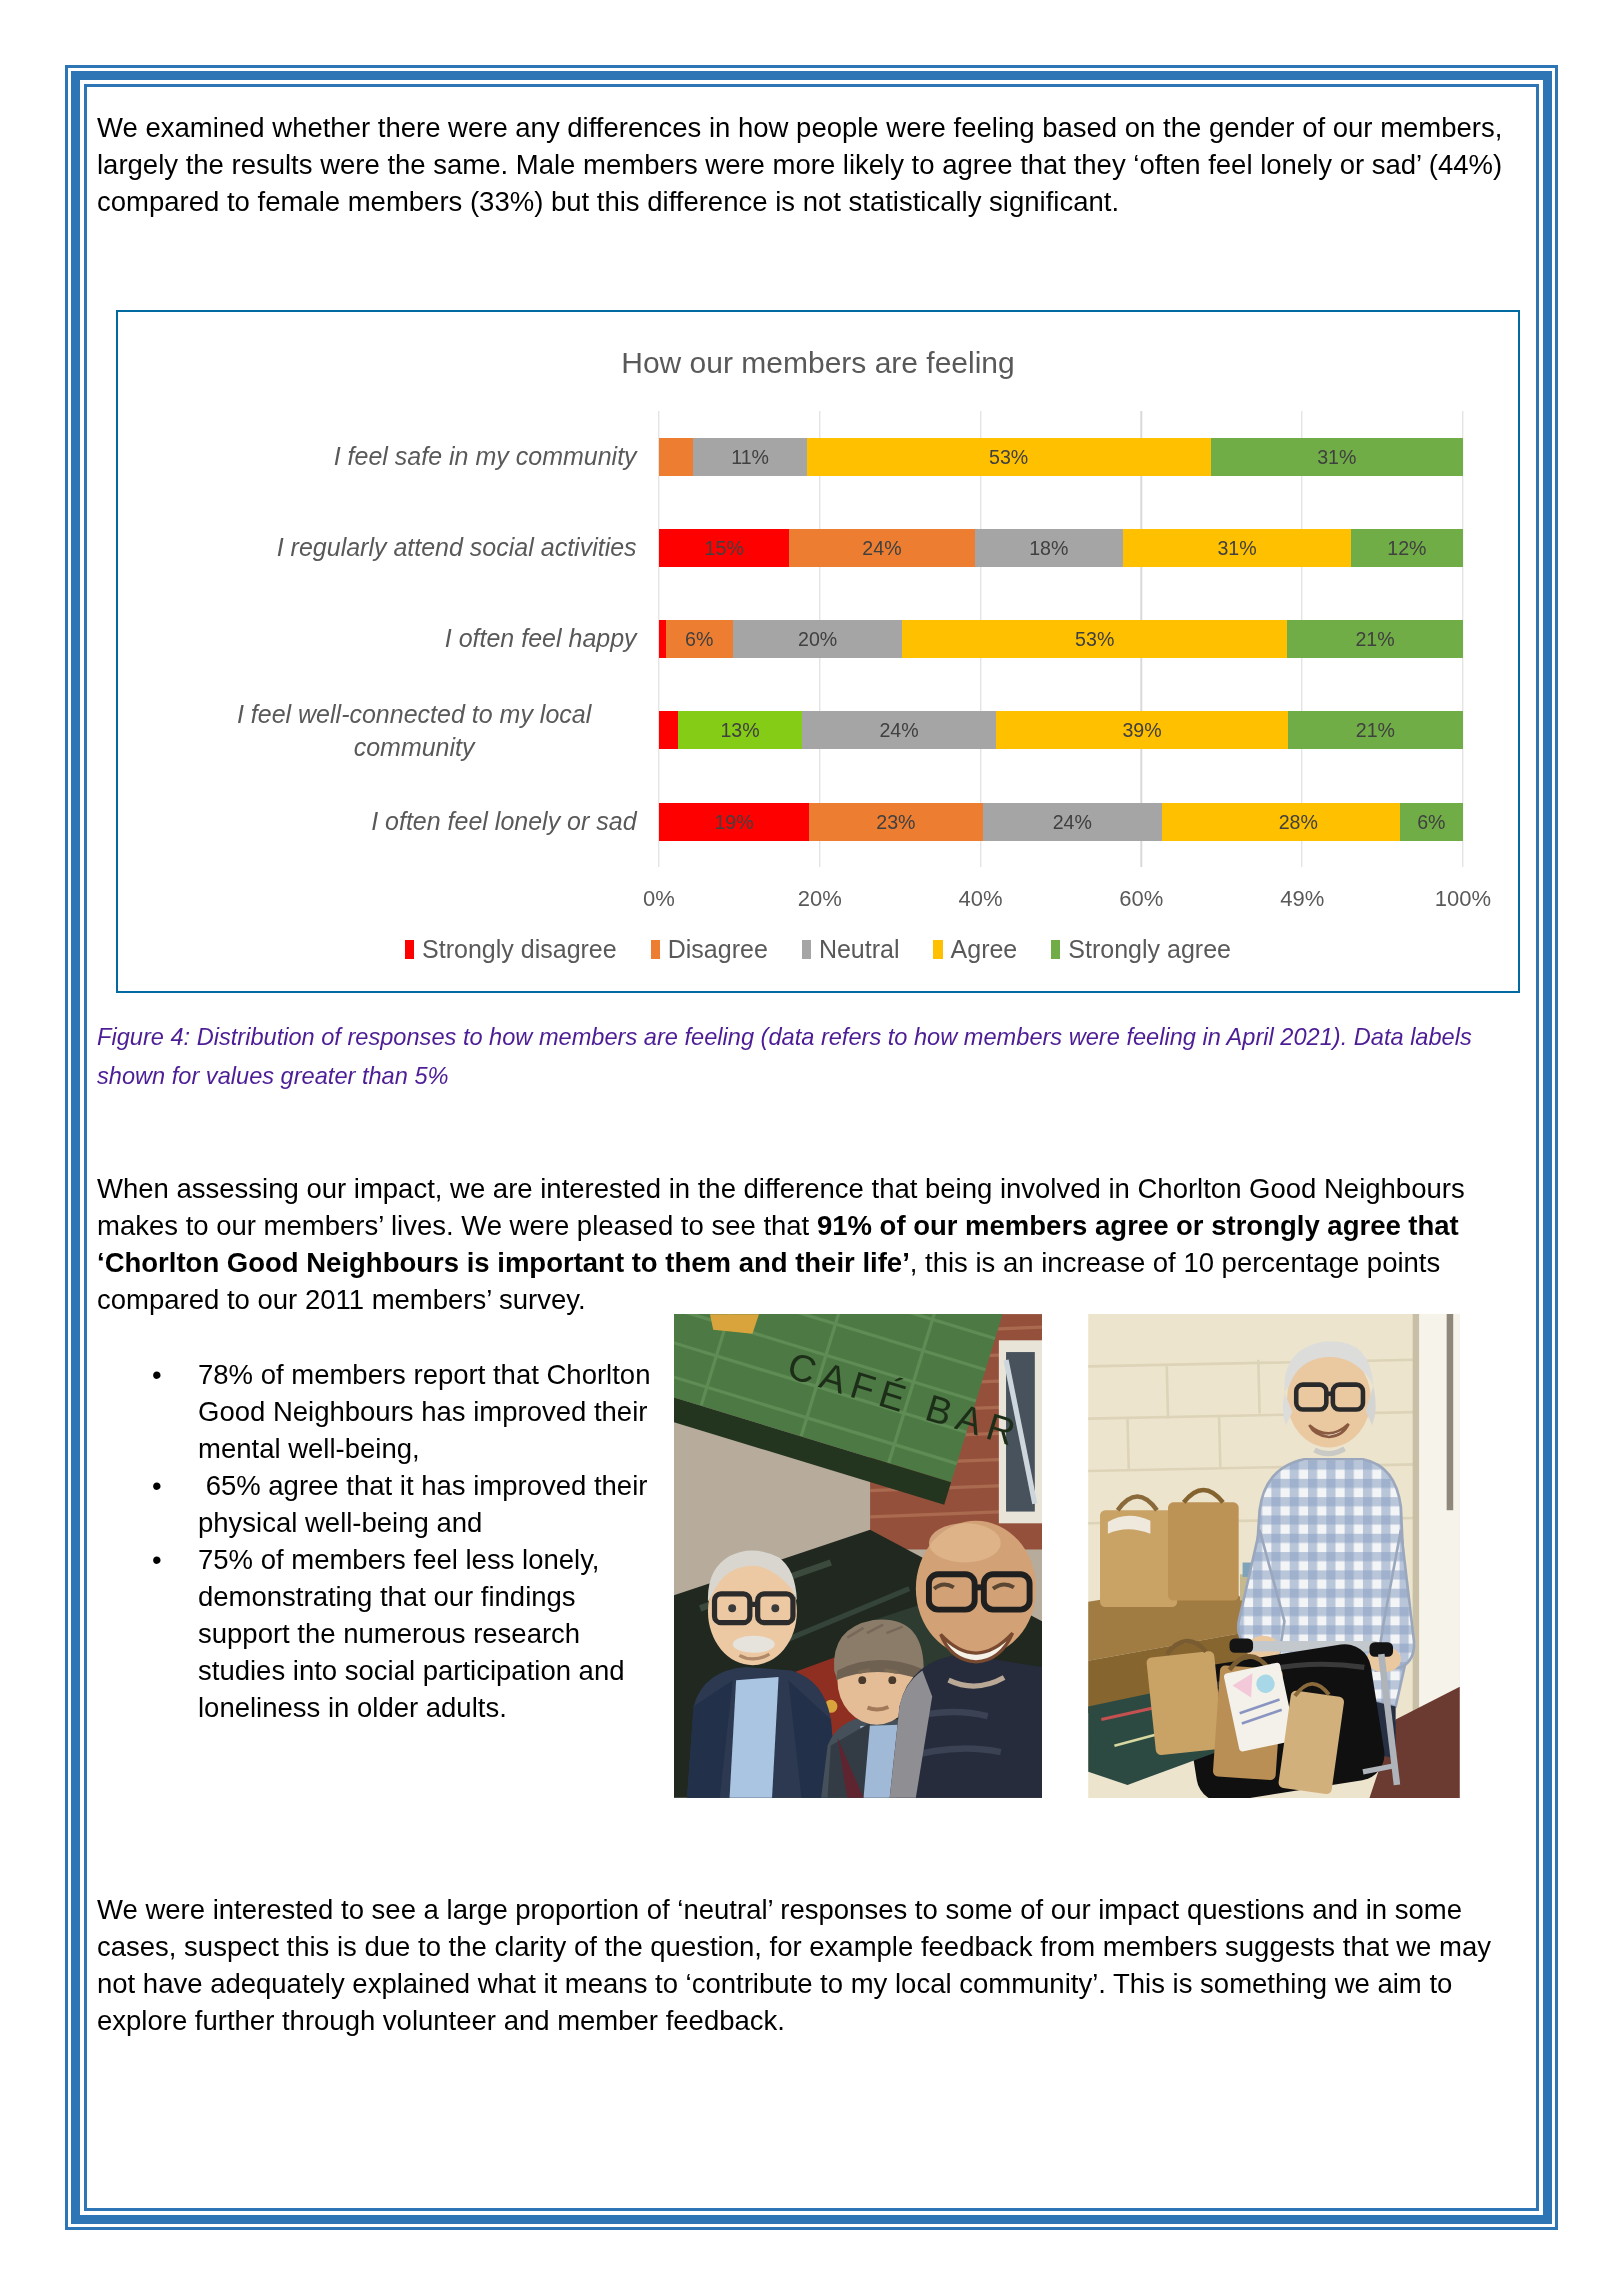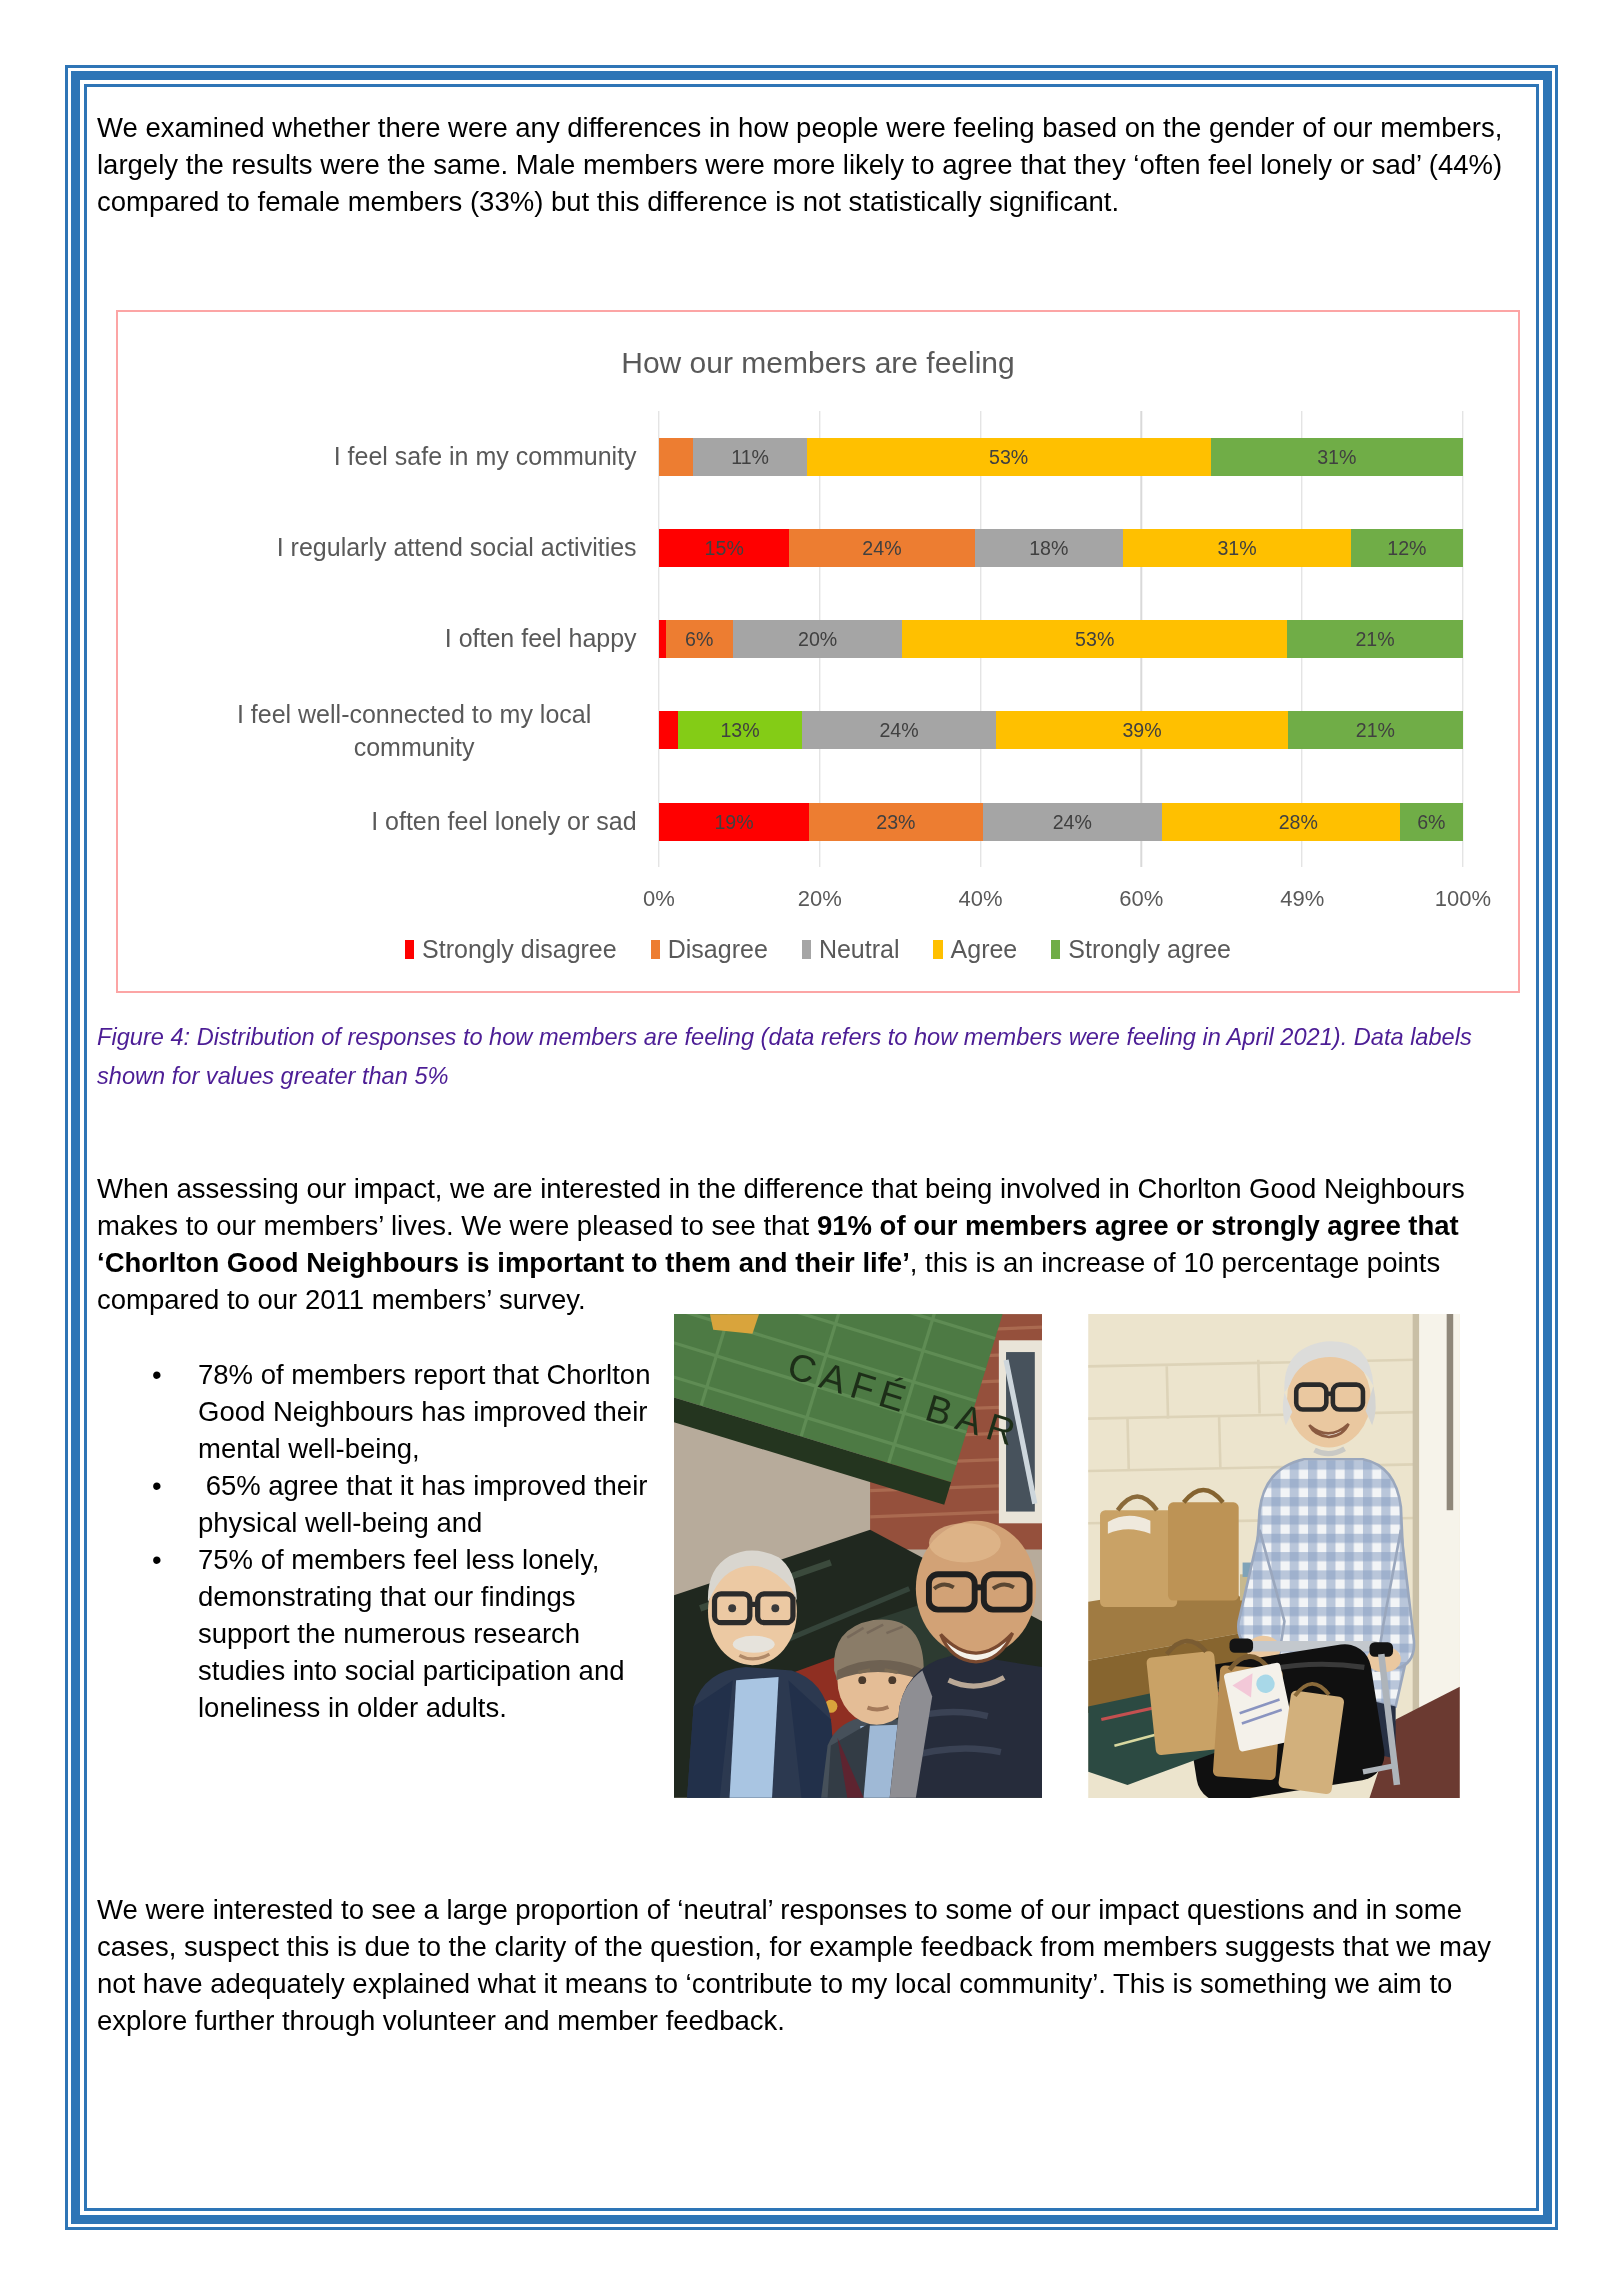--- a/index.html
+++ b/index.html
@@ -9,29 +9,29 @@
   .frame-outer{position:absolute;left:65px;top:65px;width:1493px;height:2165px;
                border:3.3px solid #2E75B6;box-sizing:border-box;}
   .frame-mid{position:absolute;inset:3.3px;border:9.8px solid #2E75B6;}
   .frame-inner{position:absolute;inset:3.3px;border:3.3px solid #2E75B6;}
   
   .para{position:absolute;font-size:27.5px;line-height:37px;text-align:left;}
   .bold{font-weight:700;}
   .caption{position:absolute;font-size:23.6px;line-height:39px;font-style:italic;color:#4c1d95;}
   
   .chart-box{position:absolute;left:116px;top:310px;width:1404px;height:683px;
-             border:2px solid #fca5a5;box-sizing:border-box;background:#fff;}
+             border:2px solid #0369a1;box-sizing:border-box;background:#fff;}
   .chart-title{position:absolute;top:34px;left:0;right:0;text-align:center;
                font-size:30px;color:#595959;}
   .plot{position:absolute;left:541px;top:99px;width:804px;height:456px;}
   .gridline{position:absolute;top:0;bottom:0;width:1.3px;background:#D9D9D9;transform:translateX(-0.7px);}
   .bar-row{position:absolute;left:0;width:100%;height:38px;display:flex;z-index:2;}
   .seg{display:flex;align-items:center;justify-content:center;overflow:hidden;}
   .seg span{font-size:19.6px;color:#404040;white-space:nowrap;}
-  .cat-labels{position:absolute;left:19.6px;top:99px;width:499px;height:456px;}
+  .cat-labels{position:absolute;left:19.6px;top:99px;width:499px;height:456px;font-style:italic;}
   .cat-label{position:absolute;left:0;width:100%;display:flex;align-items:center;justify-content:flex-end;}
   .cat-label span{display:inline-block;max-width:445px;text-align:center;
                   font-size:25px;line-height:1.3;color:#595959;}
   .x-axis{position:absolute;left:541px;top:574px;width:804px;height:29px;}
   .tick{position:absolute;transform:translateX(-50%);font-size:22px;color:#595959;white-space:nowrap;}
   .legend{position:absolute;left:0;right:0;top:623px;display:flex;justify-content:center;gap:34px;}
   .legend-item{display:flex;align-items:center;gap:7.9px;font-size:25px;color:#595959;white-space:nowrap;}
   .swatch{width:9.2px;height:19px;flex:none;}
   
   .bullets{position:absolute;left:152px;top:1356px;width:520px;}

